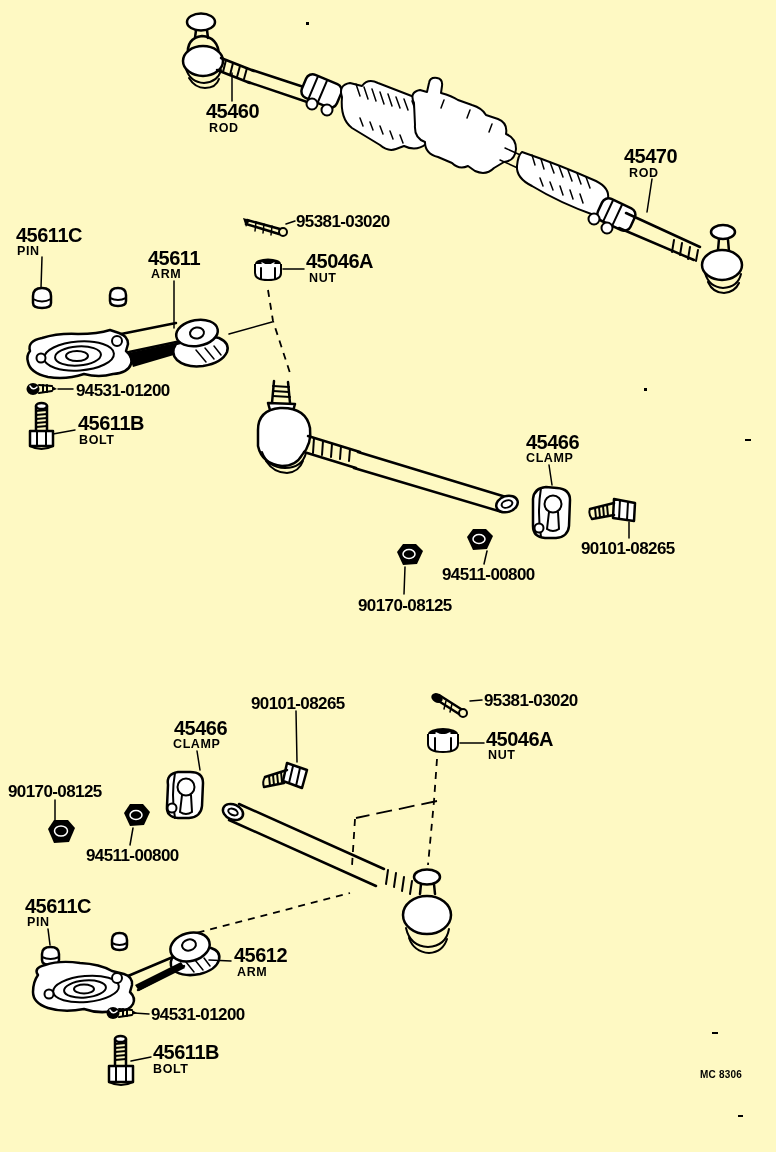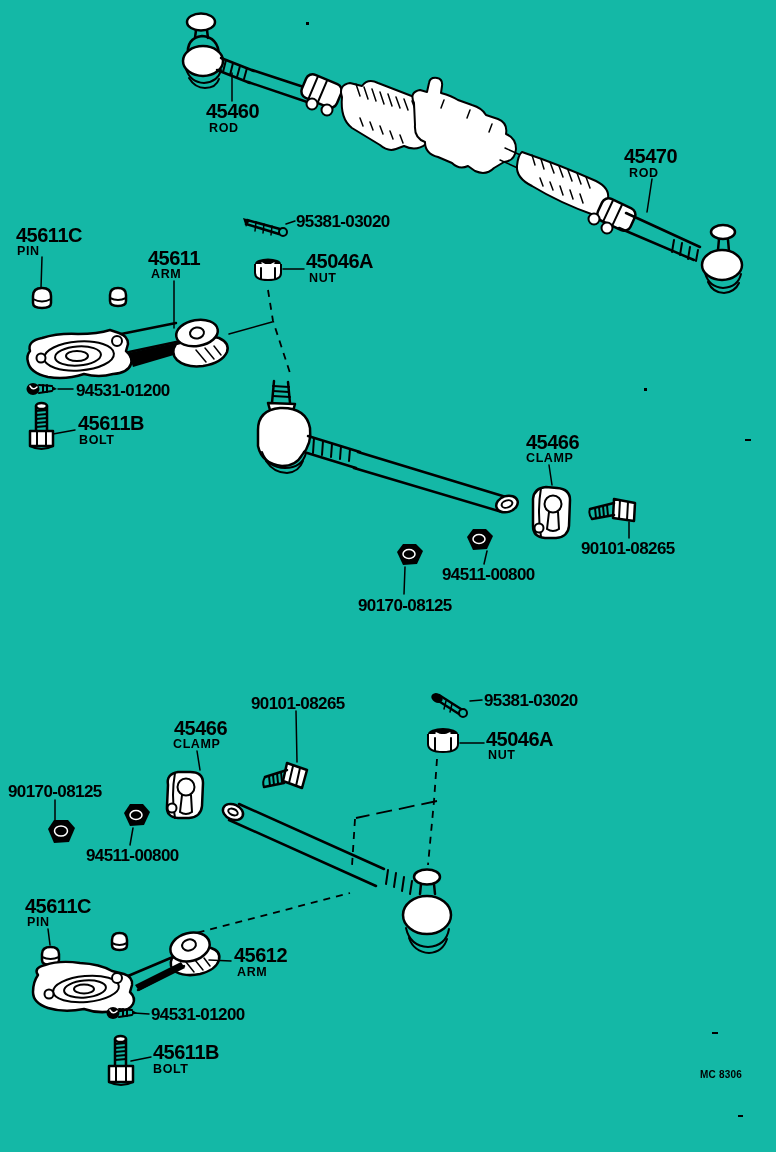--- a/index.html
+++ b/index.html
@@ -1,16 +1,16 @@
 <!DOCTYPE html>
 <html><head>
 <meta charset="utf-8">
 <style>
   html,body{margin:0;padding:0;background:#fff;}
-  .page{position:relative;width:776px;height:1152px;background:#14b8a6;overflow:hidden;}
+  .page{position:relative;width:776px;height:1152px;background:#fef9c3;overflow:hidden;}
   svg{display:block;}
   .ln{fill:none;stroke:#000;stroke-width:2;stroke-linecap:round;stroke-linejoin:round;}
   .ln25{fill:none;stroke:#000;stroke-width:2.5;stroke-linecap:round;stroke-linejoin:round;}
   .fw{fill:#fff;stroke:#000;stroke-width:2;stroke-linejoin:round;}
   .fw25{fill:#fff;stroke:#000;stroke-width:2.5;stroke-linejoin:round;}
   .blk{fill:#000;stroke:none;}
   .thin{fill:none;stroke:#000;stroke-width:1.5;stroke-linecap:round;}
   .dash{fill:none;stroke:#000;stroke-width:1.8;stroke-dasharray:7 6;stroke-linecap:butt;}
   .dashL{fill:none;stroke:#000;stroke-width:1.8;stroke-dasharray:16 7;stroke-linecap:butt;}
   .wht{fill:none;stroke:#fff;stroke-width:1.5;stroke-linecap:round;}

